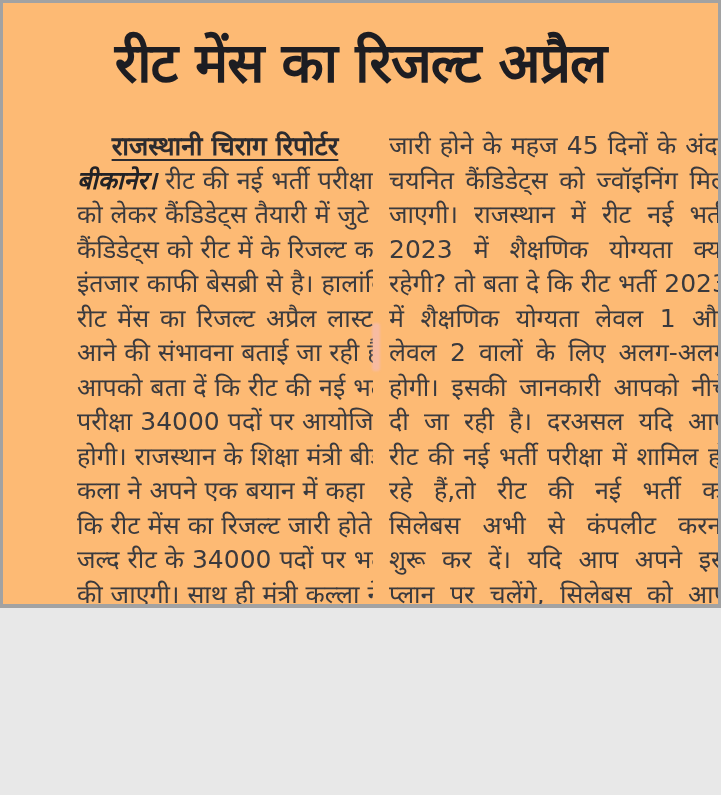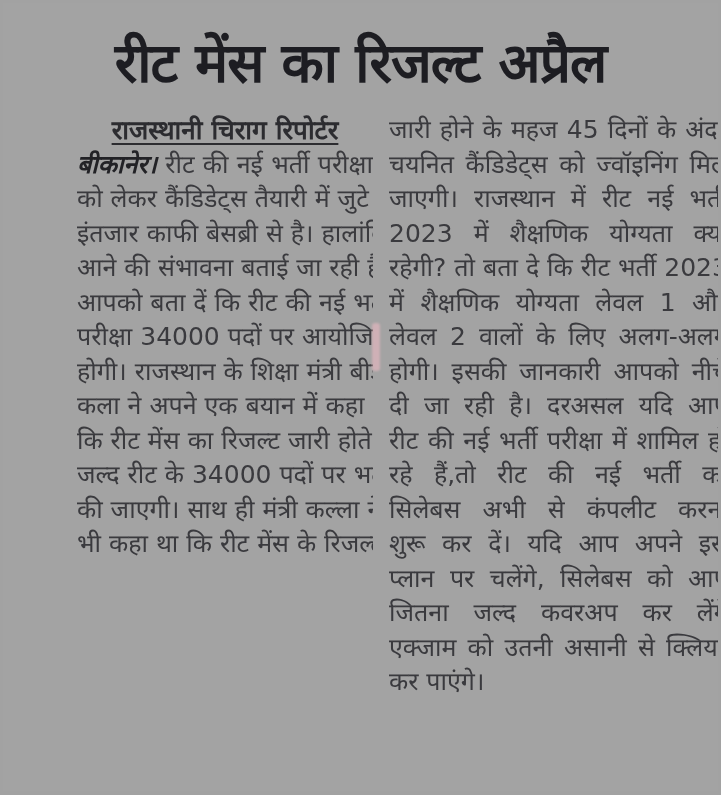--- a/index.html
+++ b/index.html
@@ -2,41 +2,41 @@
 <html><head>
 <meta charset="utf-8">
 <style>
   * { margin: 0; padding: 0; box-sizing: border-box; }
   html, body { background: #e8e8e8; }
   body { font-family: "DejaVu Sans", sans-serif; }
 
   .page {
     position: relative;
     width: 721px;
-    height: 795px;
-    background: #a3a3a3;
+    height: 608px;
+    background: #fdba74;
     border: 3px solid #a2a2a2;
     border-bottom-width: 4px;
     overflow: hidden;
     color: #333;
   }
 
   .headline {
     margin-top: 26px;
     text-align: center;
     font-weight: 700;
     font-size: 55px;
     line-height: 68px;
     color: #1d1d22;
     letter-spacing: -1px;
   }
 
   .columns {
     display: flex;
-    margin-top: 16px;
+    margin-top: 32px;
     padding: 0 15px 0 74px;
     gap: 16px;
   }
 
   .col-left  { width: 296px; flex: 0 0 296px; }
   .col-right { flex: 1; }
 
   .byline {
     font-weight: 700;
     font-size: 26px;
@@ -89,21 +89,23 @@
   <div class="columns">
 
     <div class="col-left">
       <div class="byline">राजस्थानी चिराग रिपोर्टर</div>
       <div class="tline">
         <span class="dateline">बीकानेर।</span>
         <span>रीट की नई भर्ती परीक्षा</span>
       </div>
       <div>
           <div class="tline">को लेकर कैंडिडेट्स तैयारी में जुटे हैं,</div>
+          <div class="tline">कैंडिडेट्स को रीट में के रिजल्ट का</div>
           <div class="tline">इंतजार काफी बेसब्री से है। हालांकि</div>
+          <div class="tline">रीट मेंस का रिजल्ट अप्रैल लास्ट</div>
           <div class="tline">आने की संभावना बताई जा रही है।</div>
           <div class="tline">आपको बता दें कि रीट की नई भर्ती</div>
           <div class="tline">परीक्षा 34000 पदों पर आयोजित</div>
           <div class="tline">होगी। राजस्थान के शिक्षा मंत्री बीडी</div>
           <div class="tline">कला ने अपने एक बयान में कहा था</div>
           <div class="tline">कि रीट मेंस का रिजल्ट जारी होते ही</div>
           <div class="tline">जल्द रीट के 34000 पदों पर भर्ती</div>
           <div class="tline">की जाएगी। साथ ही मंत्री कल्ला ने ये</div>
           <div class="tline">भी कहा था कि रीट मेंस के रिजल्ट</div>
         </div>

